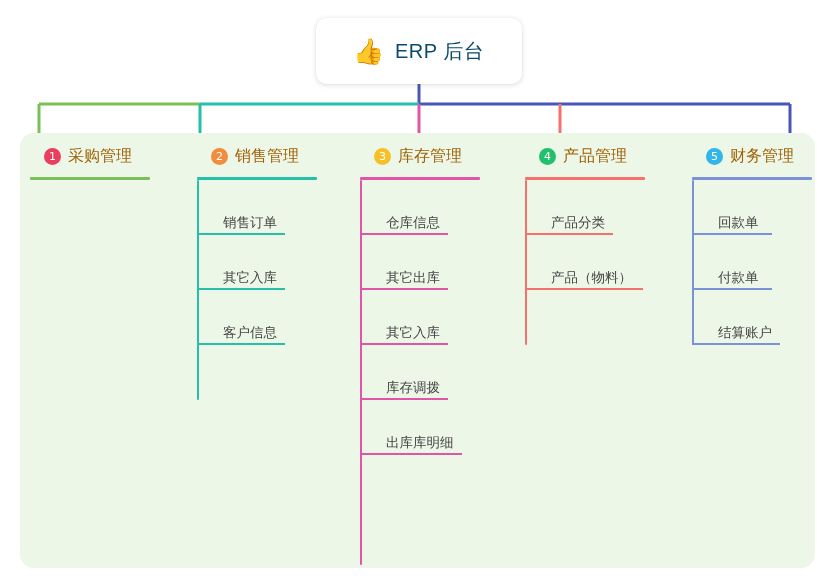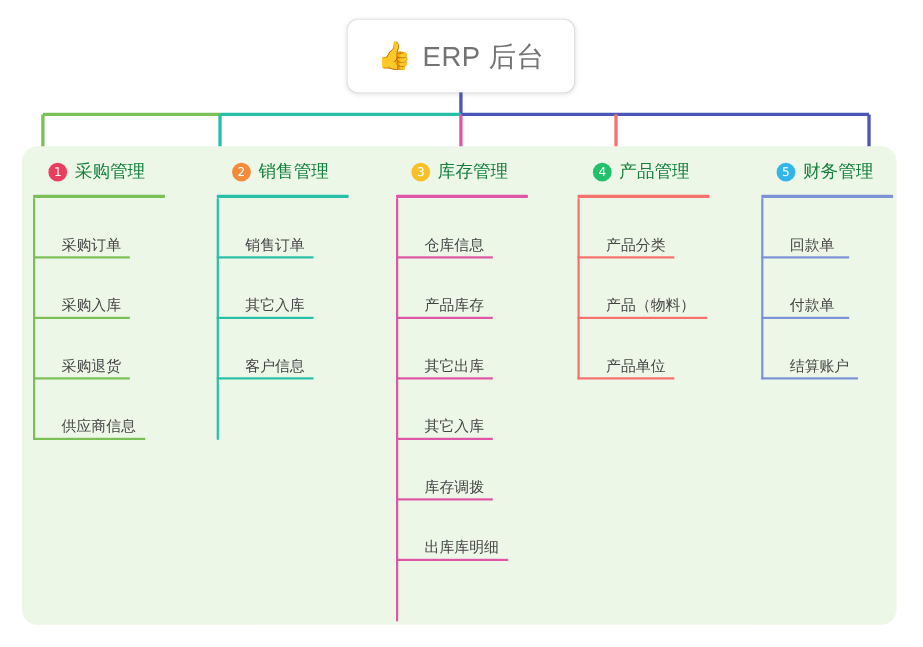--- a/index.html
+++ b/index.html
@@ -31,22 +31,22 @@
     justify-content: center;
     gap: 10px;
     box-sizing: border-box;
   }
   #title-card .thumb {
     font-size: 25px;
     line-height: 1;
     color: #f2c033;
   }
   #title-card .ttl {
-    font-size: 25px;
-    color: #737373;
+    font-size: 20px;
+    color: #0c4a6e;
     letter-spacing: .5px;
     white-space: nowrap;
   }
 
   
   #connectors {
     position: absolute;
     left: 0;
     top: 0;
     width: 839px;
@@ -91,21 +91,21 @@
     border-radius: 50%;
     color: #ffffff;
     font-size: 11px;
     line-height: 17px;
     text-align: center;
     flex: 0 0 auto;
     font-family: "DejaVu Sans", sans-serif;
   }
   .col-title {
     font-size: 16px;
-    color: #15803d;
+    color: #a16207;
     white-space: nowrap;
   }
   .head-rule {
     height: 3px;
     border-radius: 1px;
     margin-top: 8px;
   }
 
   .leaves {
     position: relative;
@@ -162,39 +162,20 @@
 
 <div id="panel"></div>
 
 <div id="columns">
     <div class="column" style="left: 30px; width: 150px;">
       <div class="col-head">
         <span class="badge" style="background: rgb(234, 62, 94);">1</span>
         <span class="col-title">采购管理</span>
       </div>
       <div class="head-rule" style="background: rgb(123, 191, 87); width: 120px;"></div>
-      <div class="leaves">
-        <div class="spine" style="background: rgb(123, 191, 87); height: 220px;"></div>
-        <div class="leaf">
-          <span class="lbl">采购订单</span>
-          <div class="leaf-rule" style="background: rgb(123, 191, 87); width: 88px;"></div>
-        </div>
-        <div class="leaf">
-          <span class="lbl">采购入库</span>
-          <div class="leaf-rule" style="background: rgb(123, 191, 87); width: 88px;"></div>
-        </div>
-        <div class="leaf">
-          <span class="lbl">采购退货</span>
-          <div class="leaf-rule" style="background: rgb(123, 191, 87); width: 88px;"></div>
-        </div>
-        <div class="leaf">
-          <span class="lbl">供应商信息</span>
-          <div class="leaf-rule" style="background: rgb(123, 191, 87); width: 102px;"></div>
-        </div>
-      </div>
     </div>
     <div class="column" style="left: 197px; width: 150px;">
       <div class="col-head">
         <span class="badge" style="background: rgb(242, 140, 60);">2</span>
         <span class="col-title">销售管理</span>
       </div>
       <div class="head-rule" style="background: rgb(40, 191, 168); width: 120px;"></div>
       <div class="leaves">
         <div class="spine" style="background: rgb(40, 191, 168); height: 220px;"></div>
         <div class="leaf">
@@ -217,24 +198,20 @@
         <span class="col-title">库存管理</span>
       </div>
       <div class="head-rule" style="background: rgb(224, 86, 166); width: 120px;"></div>
       <div class="leaves">
         <div class="spine" style="background: rgb(224, 86, 166); height: 385px;"></div>
         <div class="leaf">
           <span class="lbl">仓库信息</span>
           <div class="leaf-rule" style="background: rgb(224, 86, 166); width: 88px;"></div>
         </div>
         <div class="leaf">
-          <span class="lbl">产品库存</span>
-          <div class="leaf-rule" style="background: rgb(224, 86, 166); width: 88px;"></div>
-        </div>
-        <div class="leaf">
           <span class="lbl">其它出库</span>
           <div class="leaf-rule" style="background: rgb(224, 86, 166); width: 88px;"></div>
         </div>
         <div class="leaf">
           <span class="lbl">其它入库</span>
           <div class="leaf-rule" style="background: rgb(224, 86, 166); width: 88px;"></div>
         </div>
         <div class="leaf">
           <span class="lbl">库存调拨</span>
           <div class="leaf-rule" style="background: rgb(224, 86, 166); width: 88px;"></div>
@@ -254,24 +231,20 @@
       <div class="leaves">
         <div class="spine" style="background: rgb(247, 113, 108); height: 165px;"></div>
         <div class="leaf">
           <span class="lbl">产品分类</span>
           <div class="leaf-rule" style="background: rgb(247, 113, 108); width: 88px;"></div>
         </div>
         <div class="leaf">
           <span class="lbl">产品（物料）</span>
           <div class="leaf-rule" style="background: rgb(247, 113, 108); width: 118px;"></div>
         </div>
-        <div class="leaf">
-          <span class="lbl">产品单位</span>
-          <div class="leaf-rule" style="background: rgb(247, 113, 108); width: 88px;"></div>
-        </div>
       </div>
     </div>
     <div class="column" style="left: 692px; width: 150px;">
       <div class="col-head">
         <span class="badge" style="background: rgb(50, 182, 233);">5</span>
         <span class="col-title">财务管理</span>
       </div>
       <div class="head-rule" style="background: rgb(123, 147, 214); width: 120px;"></div>
       <div class="leaves">
         <div class="spine" style="background: rgb(123, 147, 214); height: 165px;"></div>

